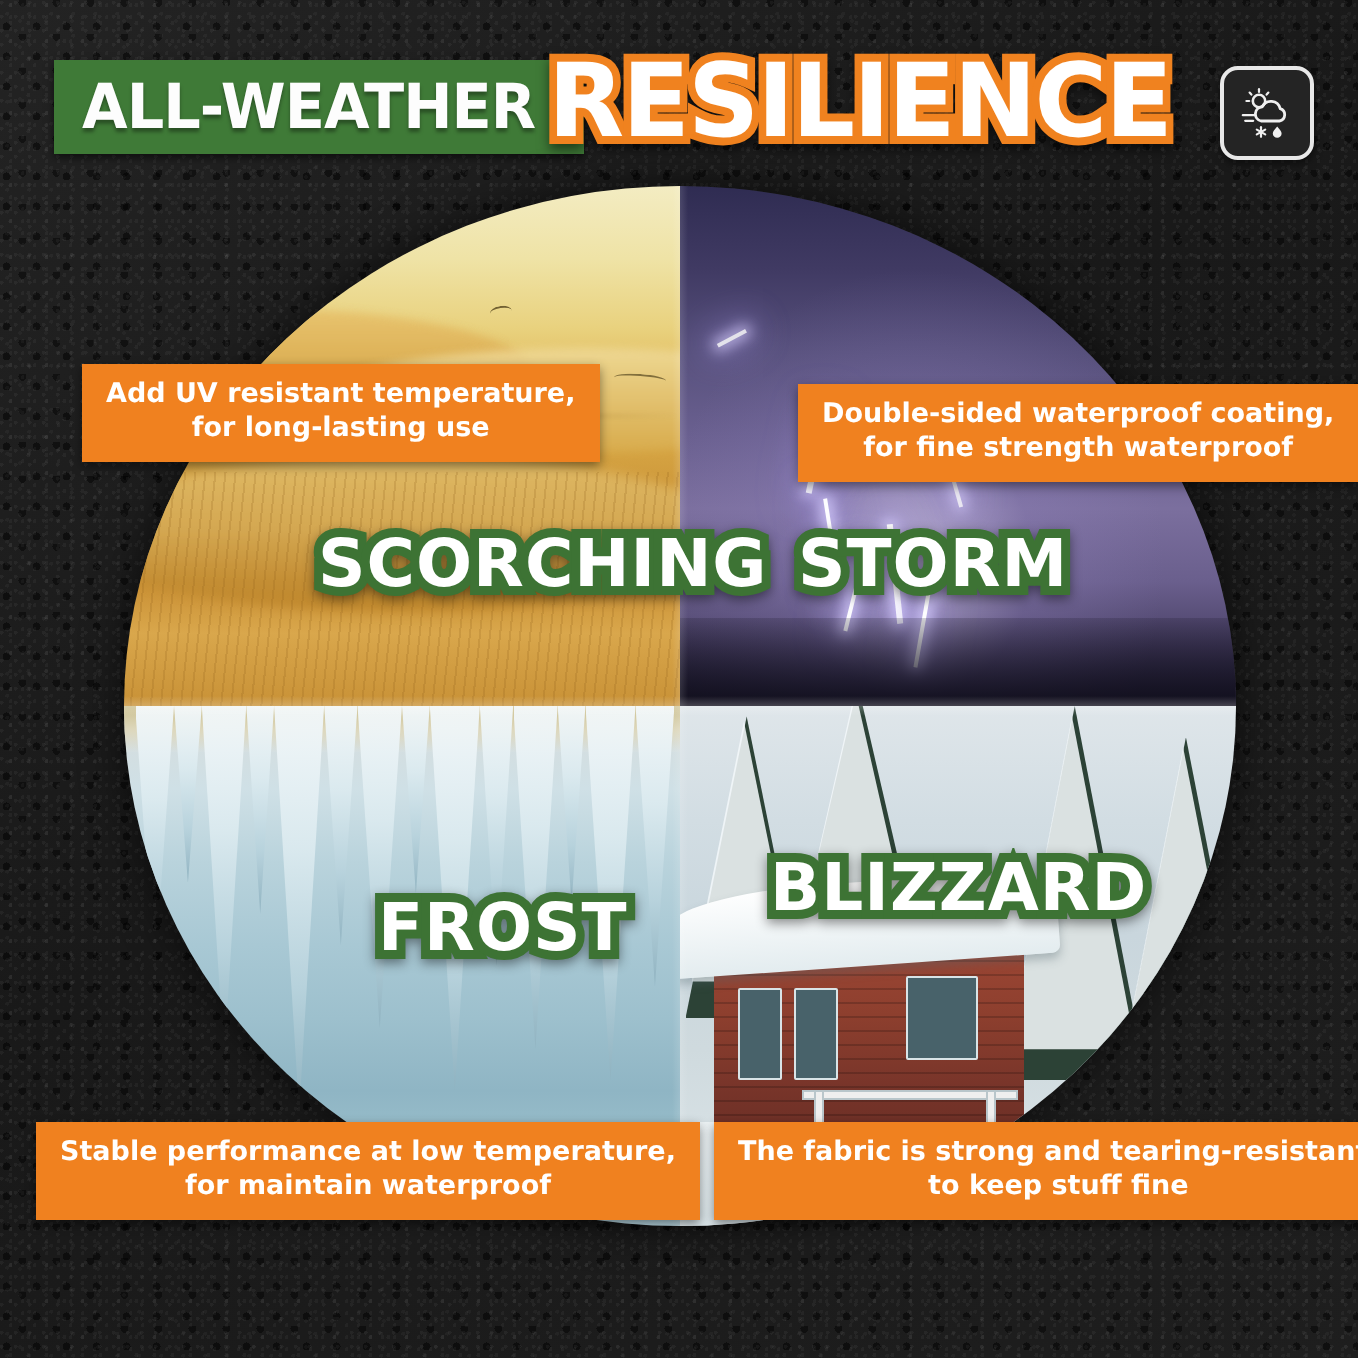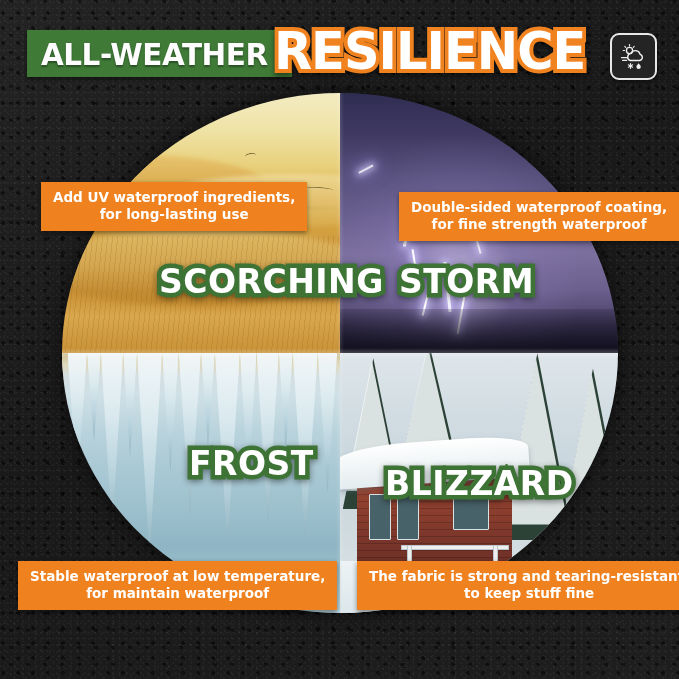--- a/index.html
+++ b/index.html
@@ -164,21 +164,21 @@
     font-weight:bold;font-size:33px;letter-spacing:.5px;
     color:#ffffff;
     -webkit-text-stroke:9px #3d7334;
     paint-order:stroke fill;
     white-space:nowrap;
     filter:drop-shadow(0 2px 3px rgba(0,0,0,.45));
   }
   .lbl-scorching{left:159px;top:262px;}
   .lbl-storm{left:399px;top:262px;}
   .lbl-frost{left:189px;top:444px;}
-  .lbl-blizzard{left:385px;top:464px;}
+  .lbl-blizzard{left:385px;top:424px;}
 
   
   .callout{
     position:absolute;
     background:#f0811f;
     color:#ffffff;
     font-family:"DejaVu Sans", sans-serif;
     font-size:13.5px;font-weight:bold;
     line-height:17px;
     padding:7px 12px 8px 12px;
@@ -299,29 +299,29 @@
     <div class="seam-h"></div>
     <div class="seam-v"></div>
   </div>
 
   <div class="qlabel lbl-scorching">SCORCHING</div>
   <div class="qlabel lbl-frost">FROST</div>
   <div class="qlabel lbl-storm">STORM</div>
   <div class="qlabel lbl-blizzard">BLIZZARD</div>
 
   <div class="callout co-tl">
-    <span class="co-line">Add UV waterproof ingredients,</span>
+    <span class="co-line">Add UV resistant temperature,</span>
     <span class="co-line">for long-lasting use</span>
   </div>
   <div class="callout co-tr">
     <span class="co-line">Double-sided waterproof coating,</span>
     <span class="co-line">for fine strength waterproof</span>
   </div>
   <div class="callout co-bl">
-    <span class="co-line">Stable waterproof at low temperature,</span>
+    <span class="co-line">Stable performance at low temperature,</span>
     <span class="co-line">for maintain waterproof</span>
   </div>
   <div class="callout co-br">
     <span class="co-line">The fabric is strong and tearing-resistant,</span>
     <span class="co-line">to keep stuff fine</span>
   </div>
 
 </div>
 
 </body></html>

